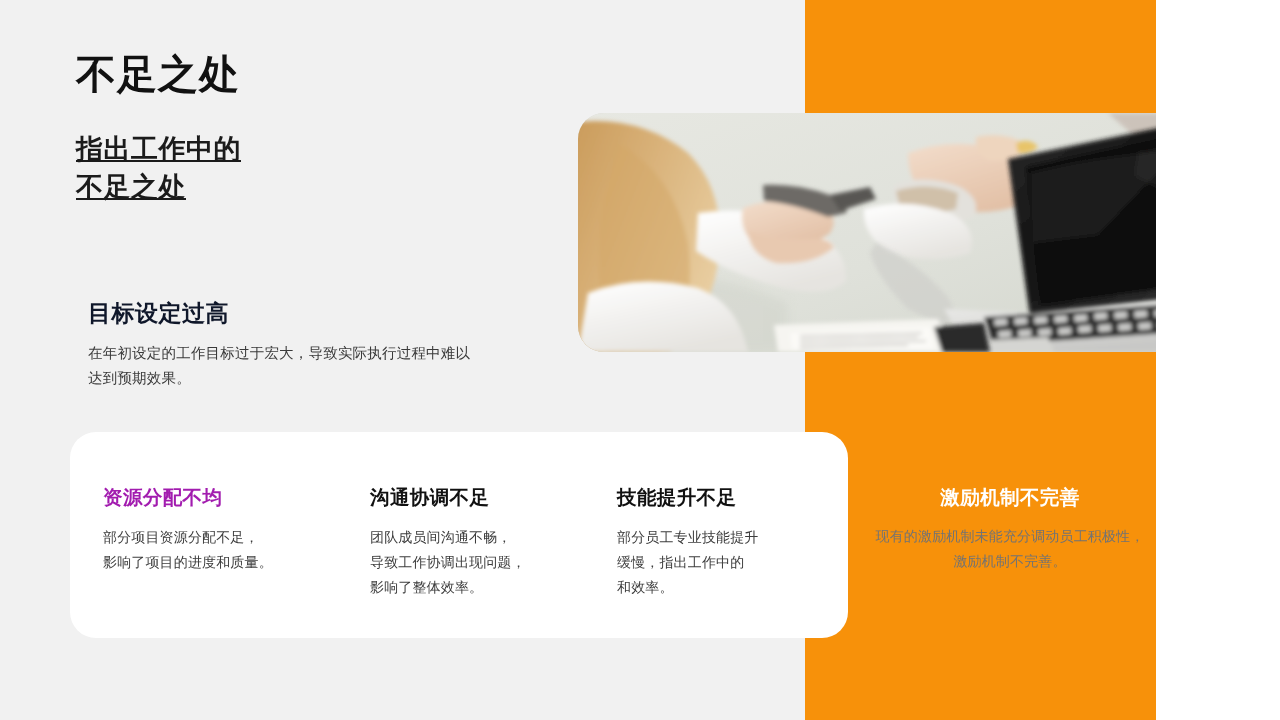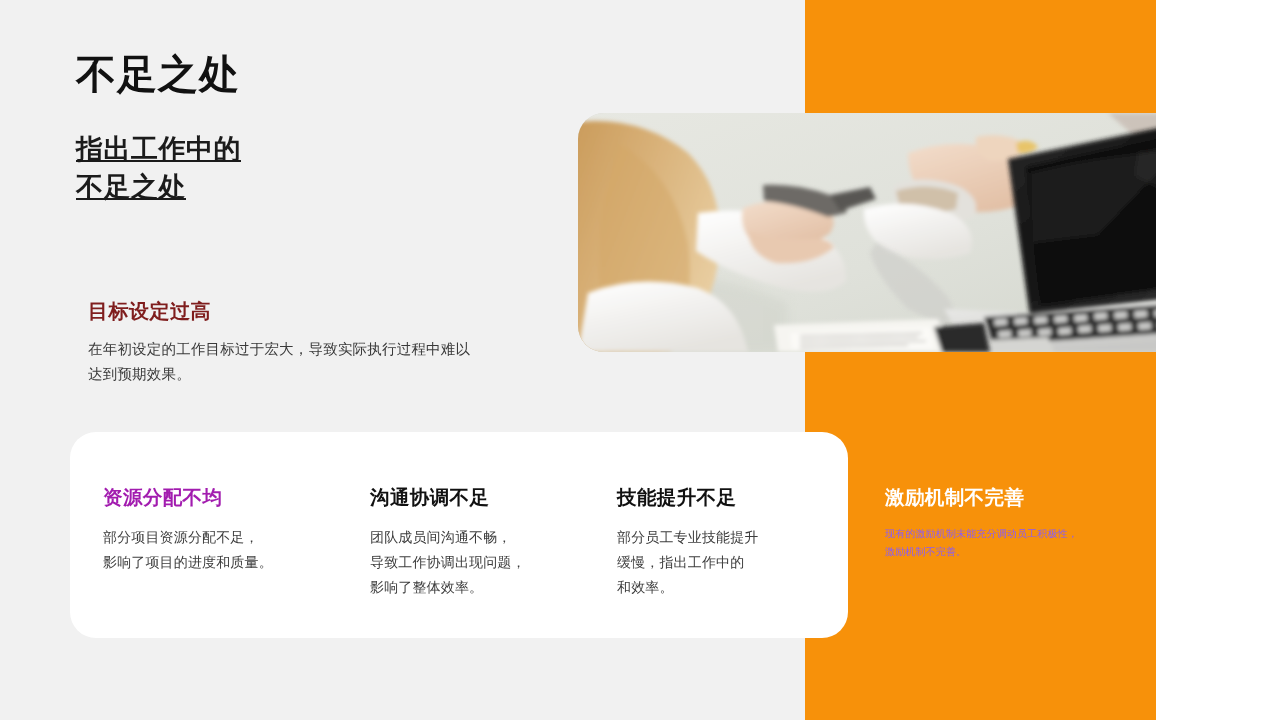--- a/index.html
+++ b/index.html
@@ -57,23 +57,23 @@
   }
 
   
   #lead-block {
     position: absolute;
     left: 88px;
     top: 298px;
     width: 430px;
   }
   #lead-heading {
-    font-size: 20px;
-    font-weight: bold;
-    color: #7f1d1d;
+    font-size: 23px;
+    font-weight: bold;
+    color: #0f172a;
     letter-spacing: 0.5px;
     margin-bottom: 12px;
   }
   #lead-body {
     font-size: 14.5px;
     color: #3a3a3a;
     line-height: 1.75;
     letter-spacing: 0.2px;
     font-family: Liberation Serif, serif;
   }
@@ -129,37 +129,39 @@
     font-size: 14px;
     color: #3c3c3c;
     line-height: 1.78;
     letter-spacing: 0.15px;
   }
   .col-body .body-line { display: block; }
 
   
   #panel-item {
     position: absolute;
-    left: 885px;
+    left: 845px;
     top: 484px;
     width: 330px;
+    text-align: center;
   }
   #panel-heading {
     font-size: 19.5px;
     font-weight: bold;
     color: #ffffff;
     letter-spacing: 0.4px;
     margin-bottom: 14px;
     white-space: nowrap;
   }
   #panel-body {
-    font-size: 10px;
-    color: #8b5cf6;
+    font-size: 14px;
+    color: #737373;
     line-height: 1.78;
     letter-spacing: 0.15px;
+    font-family: Liberation Mono, monospace;
   }
   #panel-body .body-line { display: block; }
 </style>
 </head>
 <body>
 
 <div id="slide">
 
   <div id="orange-panel"></div>
 

